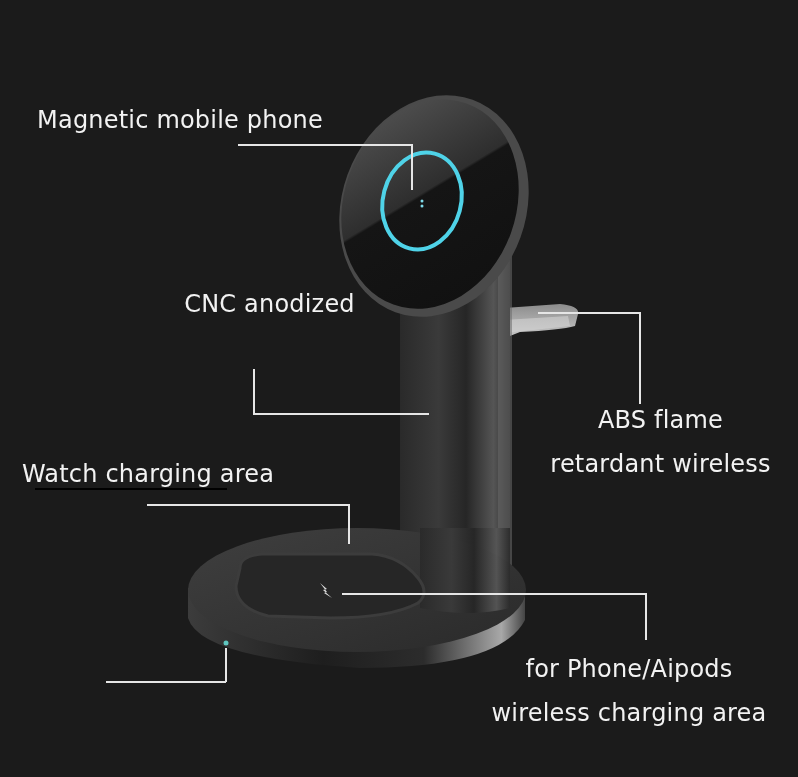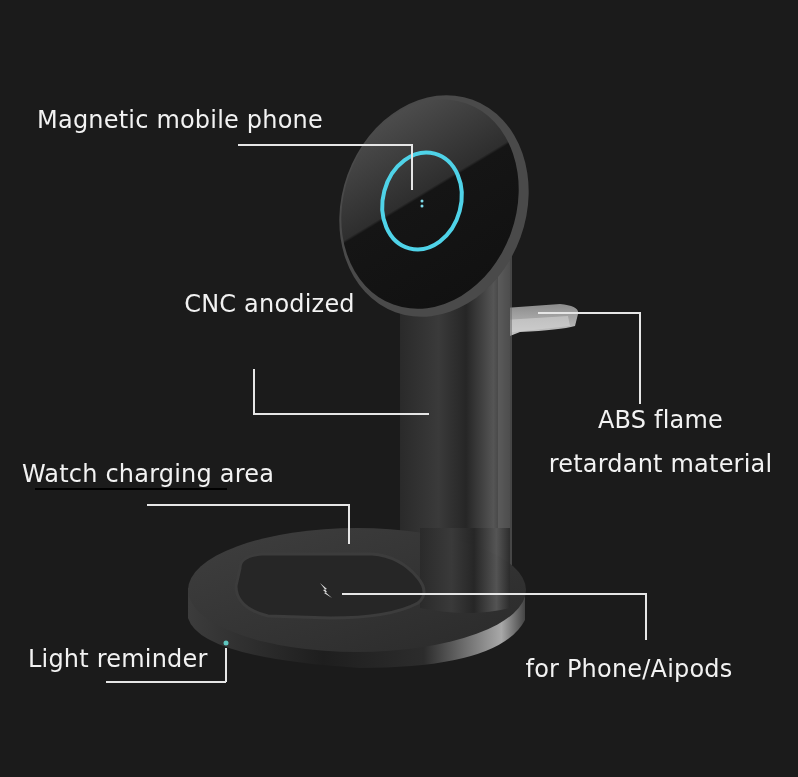--- a/index.html
+++ b/index.html
@@ -100,27 +100,25 @@
   <div class="label" style="left:30px;top:90px;width:300px;">
     <div>Magnetic mobile phone</div>
   </div>
 
   <div class="label" style="left:100px;top:274px;width:265px;margin-left:37px;">
     <div>CNC anodized</div>
   </div>
 
   <div class="label" style="left:515px;top:390px;width:235px;margin-left:28px;">
     <div>ABS flame</div>
-    <div>retardant material</div>
+    <div>retardant wireless</div>
   </div>
 
   <div class="label" style="left:18px;top:444px;width:260px;text-align:center;">
     <div>Watch charging area</div>
   </div>
 
-  <div class="label" style="left:28px;top:629px;width:190px;text-align:left;">
-    <div>Light reminder</div>
-  </div>
 
   <div class="label" style="left:488px;top:639px;width:282px;text-align:center;">
     <div>for Phone/Aipods</div>
+    <div>wireless charging area</div>
   </div>
 </div>
 
 </body></html>

